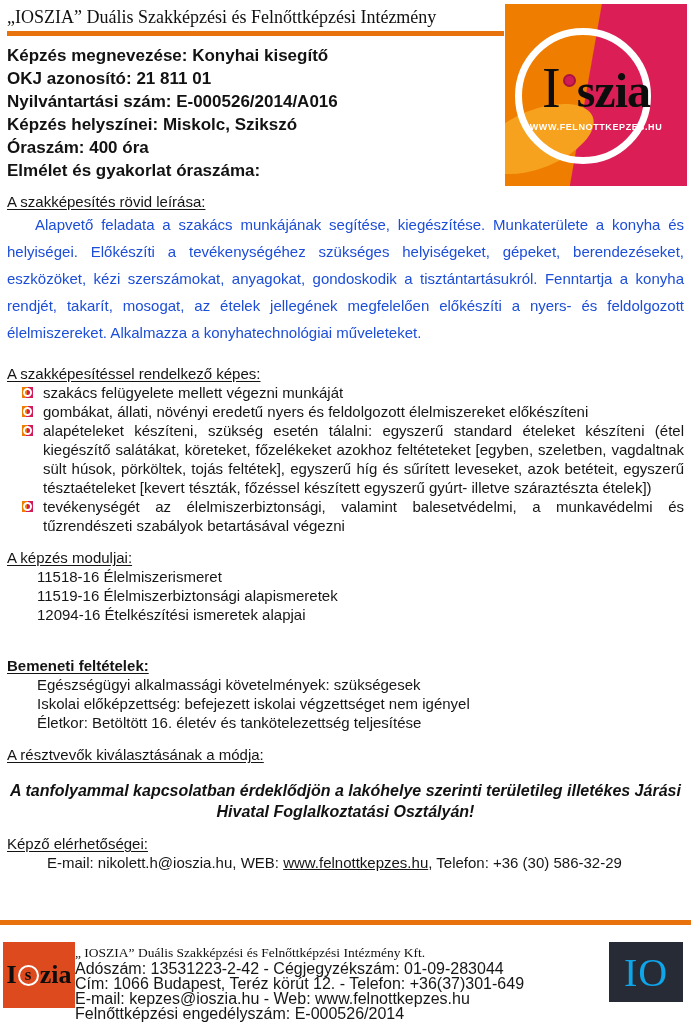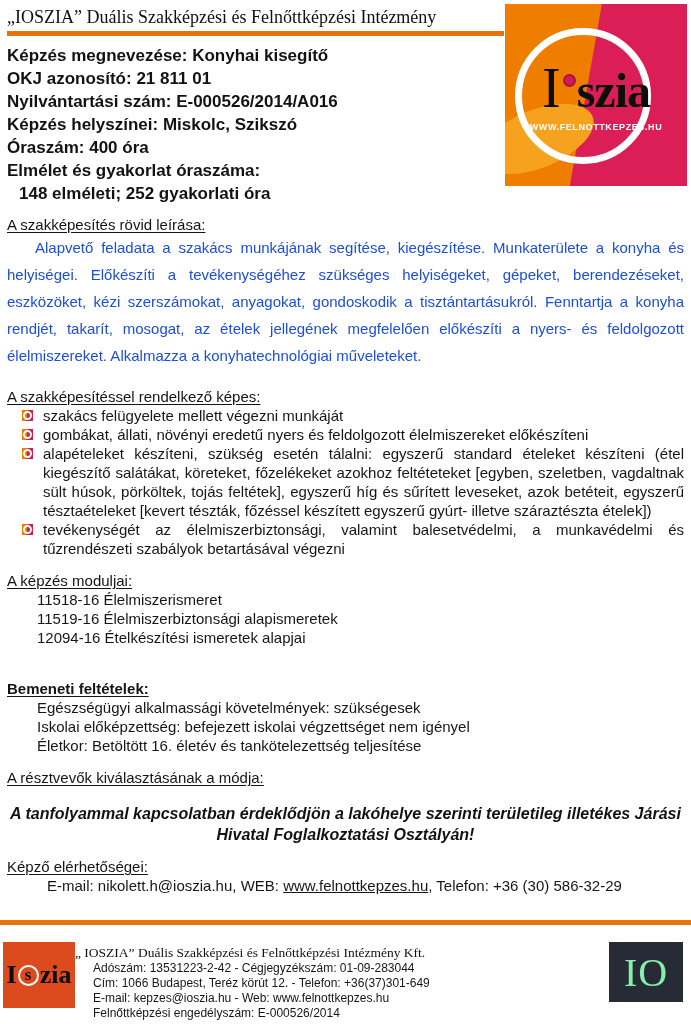--- a/index.html
+++ b/index.html
@@ -182,51 +182,49 @@
     font-size:17px;
     margin:0 1px;
   }
   .f-center { flex:1 1 auto; text-align:left; padding-top:2px; }
   .f-company {
     font-family:"Liberation Serif", serif;
     font-size:13.5px; line-height:17px;
     color:#101010;
   }
   .f-line {
-    font-size:12px; line-height:15px;
-    color:#161616;
-    padding-left:18px;
+    font-size:16px; line-height:15px;
+    color:#161616;
   }
   .f-right-logo {
     width:74px; height:60px;
     margin-right:8px;
     background:#272B36;
     display:flex; align-items:center; justify-content:center;
     font-family:"Liberation Serif", serif;
-    font-size:40px; color:#86efac;
+    font-size:40px; color:#0ea5e9;
     letter-spacing:1px;
     flex:0 0 auto;
   }
 </style>
 </head>
 <body>
 
 <div class="content">
 
   <div class="doc-title">„IOSZIA” Duális Szakképzési és Felnőttképzési Intézmény</div>
   <div class="rule-top"></div>
 
   <div class="intro">
     <div>Képzés megnevezése: Konyhai kisegítő</div>
     <div>OKJ azonosító: 21 811 01</div>
     <div>Nyilvántartási szám: E-000526/2014/A016</div>
     <div>Képzés helyszínei: Miskolc, Szikszó</div>
     <div>Óraszám: 400 óra</div>
     <div>Elmélet és gyakorlat óraszáma:</div>
-    <div class="indent">148 elméleti; 252 gyakorlati óra</div>
   </div>
 
   <div class="sec-heading m-desc">A szakképesítés rövid leírása:</div>
   <p class="body-par">Alapvető feladata a szakács munkájának segítése, kiegészítése. Munkaterülete a konyha és helyiségei. Előkészíti a tevékenységéhez szükséges helyiségeket, gépeket, berendezéseket, eszközöket, kézi szerszámokat, anyagokat, gondoskodik a tisztántartásukról. Fenntartja a konyha rendjét, takarít, mosogat, az ételek jellegének megfelelően előkészíti a nyers- és feldolgozott élelmiszereket. Alkalmazza a konyhatechnológiai műveleteket.</p>
 
   <div class="sec-heading m-cap">A szakképesítéssel rendelkező képes:</div>
   <ul class="cap-list">
     <li>
       <span class="bullet"></span>
       <span>szakács felügyelete mellett végezni munkáját</span>

